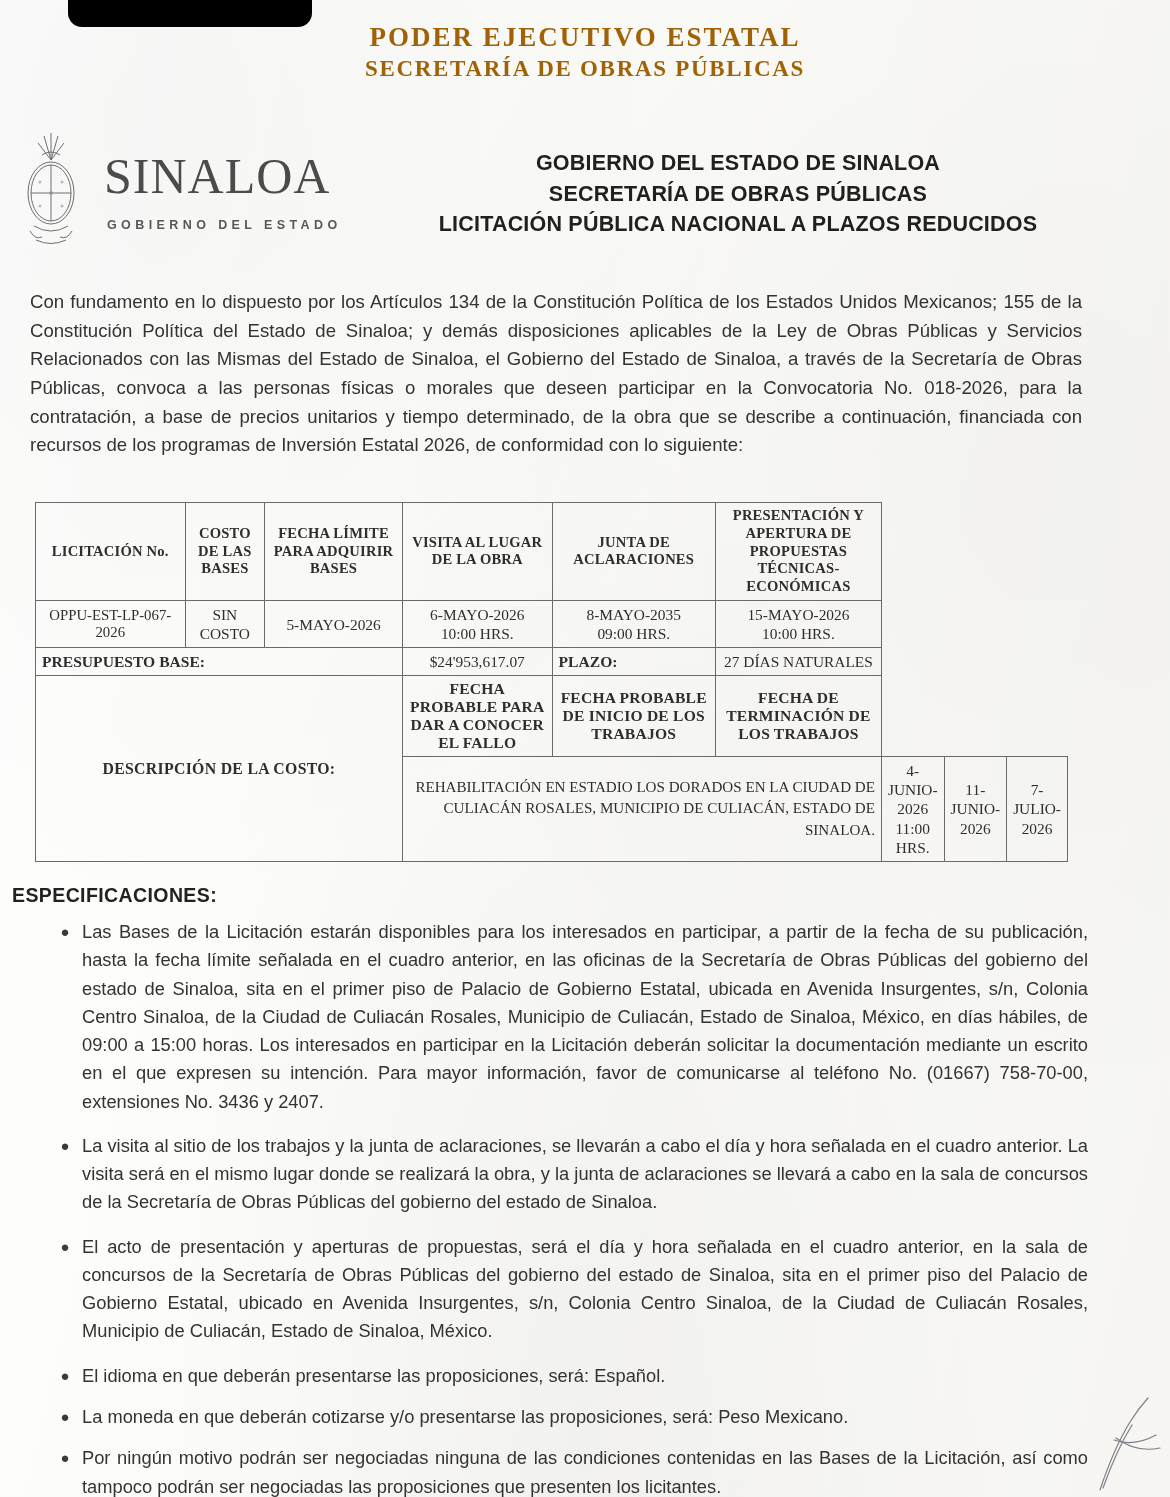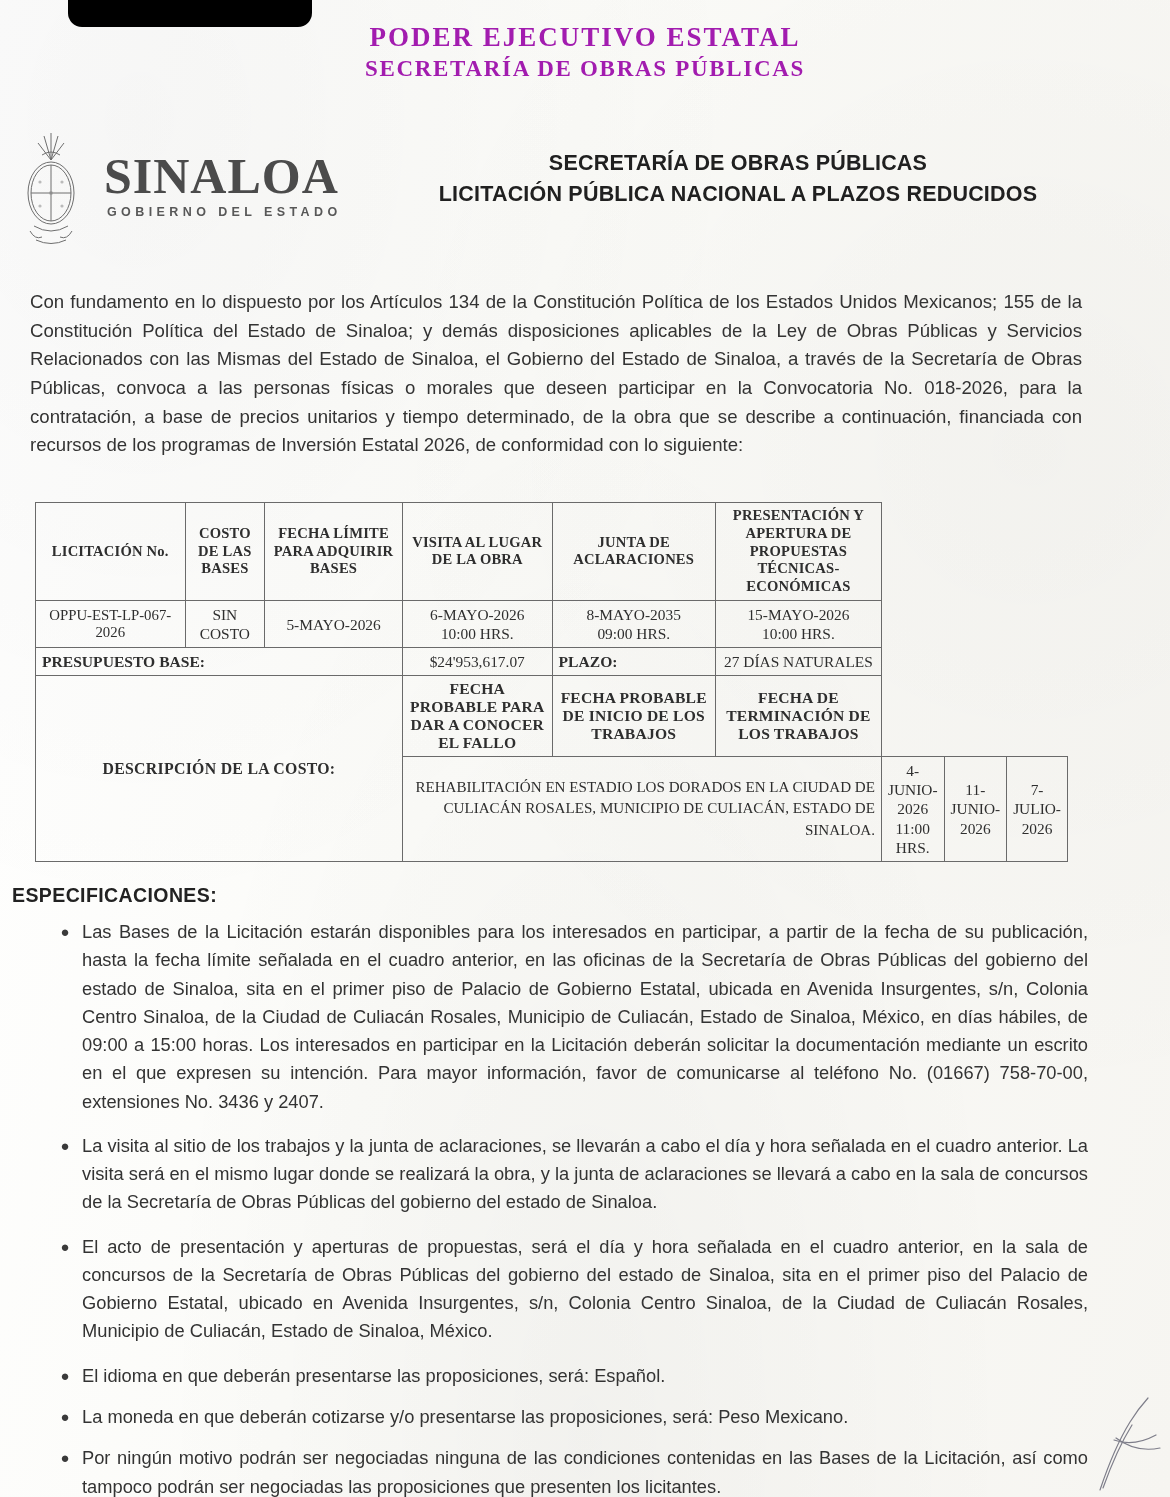--- a/index.html
+++ b/index.html
@@ -25,35 +25,35 @@
 
   
   .redact{
     position:absolute;left:68px;top:-6px;width:244px;height:33px;
     background:#000;
     border-bottom-left-radius:14px;border-bottom-right-radius:14px;
   }
 
   
   .masthead{position:absolute;left:0;right:0;top:22px;text-align:center;
-    font-family:"Liberation Serif", serif;color:#a21caf;}
+    font-family:"Liberation Serif", serif;color:#a16207;}
   .masthead .l1{font-size:27px;font-weight:bold;letter-spacing:2.0px;line-height:1.18;}
   .masthead .l2{font-size:23px;font-weight:bold;letter-spacing:1.7px;line-height:1.25;margin-top:1px;}
 
   
   .logo-wrap{position:absolute;left:16px;top:128px;width:330px;height:130px;}
   .crest{position:absolute;left:4px;top:2px;width:62px;height:122px;}
   .logo-text{position:absolute;left:88px;top:24px;}
   .logo-text .sinaloa{
-    font-family:"Liberation Serif", serif;font-weight:bold;font-size:50px;
+    font-family:"Liberation Serif", serif;font-weight:normal;font-size:50px;
     letter-spacing:1px;color:#4b4b4b;line-height:.96;
   }
   .logo-text .gobierno{
     font-family:"Liberation Sans", sans-serif;font-size:12.5px;font-weight:bold;
-    letter-spacing:4.4px;color:#585858;margin-top:5px;margin-left:3px;
+    letter-spacing:4.4px;color:#585858;margin-top:18px;margin-left:3px;
   }
 
   
   .titleblock{position:absolute;left:358px;top:148px;width:760px;text-align:center;}
   .titleblock div{
     font-weight:bold;font-size:21.5px;line-height:1.42;color:#202020;
     letter-spacing:.2px;
   }
   .titleblock .wide{font-size:21.5px;}
 
@@ -137,20 +137,21 @@
         <circle cx="31" cy="63" r="2"></circle>
       </g>
     </svg>
     <div class="logo-text">
       <div class="sinaloa">SINALOA</div>
       <div class="gobierno">GOBIERNO DEL ESTADO</div>
     </div>
   </div>
 
   <div class="titleblock">
+    <div>GOBIERNO DEL ESTADO DE SINALOA</div>
     <div>SECRETARÍA DE OBRAS PÚBLICAS</div>
     <div class="wide">LICITACIÓN PÚBLICA NACIONAL A PLAZOS REDUCIDOS</div>
   </div>
 
   <div class="intro">Con fundamento en lo dispuesto por los Artículos 134 de la Constitución Política de los Estados Unidos Mexicanos; 155 de la Constitución Política del Estado de Sinaloa; y demás disposiciones aplicables de la Ley de Obras Públicas y Servicios Relacionados con las Mismas del Estado de Sinaloa, el Gobierno del Estado de Sinaloa, a través de la Secretaría de Obras Públicas, convoca a las personas físicas o morales que deseen participar en la Convocatoria No. 018-2026, para la contratación, a base de precios unitarios y tiempo determinado, de la obra que se describe a continuación, financiada con recursos de los programas de Inversión Estatal 2026, de conformidad con lo siguiente:</div>
 
   <div class="tbl-wrap">
     <table>
       <tbody>
         <tr>

